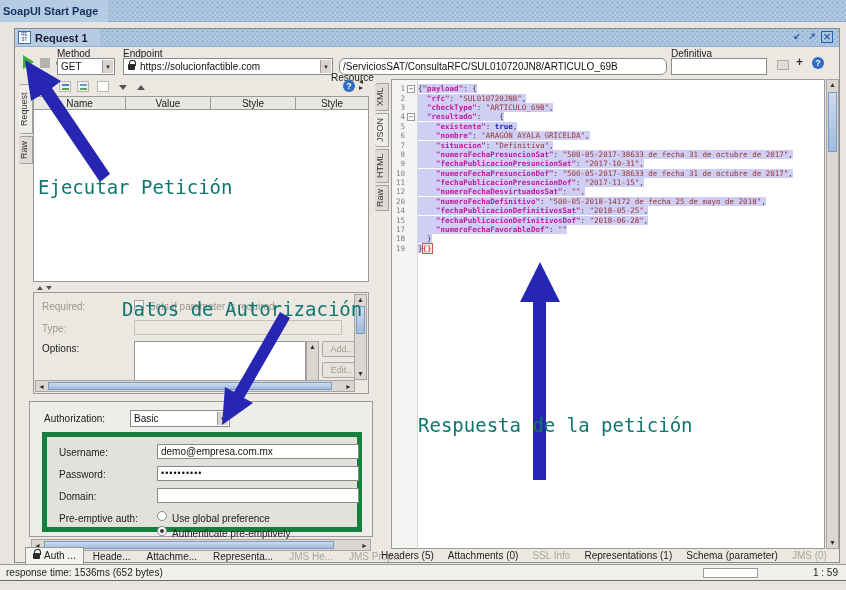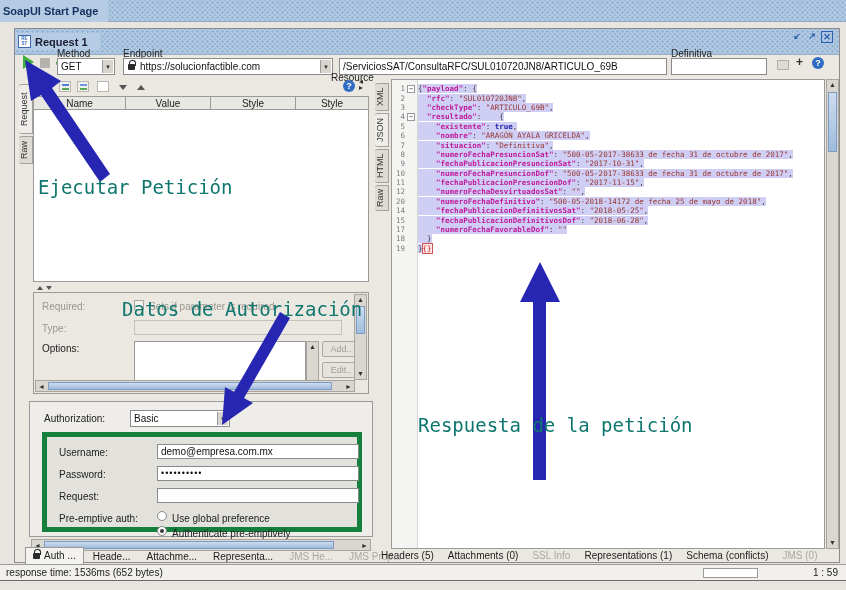--- a/index.html
+++ b/index.html
@@ -12,21 +12,21 @@
     background-color:#b5cce4;
     background-image:radial-gradient(#93b2d3 1px, transparent 1.2px), radial-gradient(#93b2d3 1px, transparent 1.2px);
     background-size:5px 5px; background-position:0 0, 2.5px 2.5px;
     border-bottom:1px solid #8fa8c4; }
   .titlebar-label { display:inline-block; background:#b5cce4; height:22px; line-height:22px;
     padding:0 10px 0 3px; font-size:11px; font-weight:bold; color:#15315f; }
 
   
   #reqwin { position:absolute; left:14px; top:28px; width:826px; height:535px;
     background:#ebe8e2; border:1px solid #8a8a8a; }
-  .reqwin-titlebar { position:absolute; left:0; top:0; width:100%; height:26px;
+  .reqwin-titlebar { position:absolute; left:0; top:0; width:100%; height:18px;
     background-color:#b5cce4;
     background-image:radial-gradient(#93b2d3 1px, transparent 1.2px), radial-gradient(#93b2d3 1px, transparent 1.2px);
     background-size:5px 5px; background-position:0 0, 2.5px 2.5px;
     border-bottom:1px solid #97aecb; display:flex; align-items:center; }
   .reqwin-title-left { display:flex; align-items:center; background:#b5cce4; height:17px; padding:0 12px 0 3px; }
   .rest-icon { width:13px; height:13px; border:1px solid #3a6ab2; background:#fff; color:#3a6ab2;
     font-size:4.5px; line-height:5px; font-weight:bold; text-align:center; overflow:hidden; margin-right:4px; }
   .reqwin-title-text { font-size:11px; font-weight:bold; color:#1b1b30; }
   .win-btns { position:absolute; right:6px; top:2px; display:flex; gap:3px; }
   .win-btn { width:12px; height:12px; color:#2c5fae; font-size:9px; line-height:11px; text-align:center; font-weight:bold; }
@@ -160,21 +160,21 @@
     </div>
 
     <span class="tb-label" style="left:108px; top:19px;">Endpoint</span>
     <div class="field" style="left:108px; top:29px; width:210px; padding-left:16px;">
       <span class="mini-lock" style="position:absolute; left:4px; top:5px;"></span>
       <span>https://solucionfactible.com</span>
       <span class="dd-arrow">▼</span>
     </div>
 
     <span class="tb-label" style="left:316px; top:19px;margin-top:24px;">Resource</span>
-    <div class="field" style="left:324px; top:29px; width:328px;">
+    <div class="field" style="left:324px; top:29px; width:328px;border-radius:6px;">
       <span>/ServiciosSAT/ConsultaRFC/SUL010720JN8/ARTICULO_69B</span>
     </div>
 
     <span class="tb-label" style="left:656px; top:19px;">Definitiva</span>
     <div class="field" style="left:656px; top:29px; width:96px;">
       <span></span>
     </div>
 
     <span class="gray-tab-icon" style="position:absolute; left:762px; top:31px;"></span>
     <span class="plus-icon" style="position:absolute; left:781px; top:26px;">+</span>
@@ -247,21 +247,21 @@
         <span class="dark-label" style="left:12px; top:10px;">Username:</span>
         <div class="field" style="left:110px; top:7px; width:202px; height:15px; line-height:13px;">
           <span>demo@empresa.com.mx</span>
         </div>
 
         <span class="dark-label" style="left:12px; top:32px;">Password:</span>
         <div class="field" style="left:110px; top:29px; width:202px; height:15px; line-height:13px; font-size:9px; letter-spacing:1px;">
           <span>••••••••••</span>
         </div>
 
-        <span class="dark-label" style="left:12px; top:54px;">Request:</span>
+        <span class="dark-label" style="left:12px; top:54px;">Domain:</span>
         <div class="field" style="left:110px; top:51px; width:202px; height:15px; line-height:13px;">
           <span></span>
         </div>
 
         <span class="dark-label" style="left:12px; top:76px;">Pre-emptive auth:</span>
         <span class="radio" style="left:110px; top:74px;"></span>
         <span class="dark-label" style="left:125px; top:76px;">Use global preference</span>
         <span class="radio on" style="left:110px; top:89px;"></span>
         <span class="dark-label" style="left:125px; top:91px;">Authenticate pre-emptively</span>
       </div>
@@ -403,21 +403,21 @@
       <span class="sb-arr" style="top:0;">▲</span>
       <span class="sb-thumb" style="left:1px; top:12px; width:9px; height:60px;"></span>
       <span class="sb-arr" style="bottom:0;">▼</span>
     </span>
 
     <div class="rlink-row" style="left:366px; top:521px;" id="right-links">
         <span class="rlink">Headers (5)</span>
         <span class="rlink">Attachments (0)</span>
         <span class="rlink disabled">SSL Info</span>
         <span class="rlink">Representations (1)</span>
-        <span class="rlink">Schema (conflicts)</span>
+        <span class="rlink">Schema (parameter)</span>
         <span class="rlink disabled">JMS (0)</span>
       </div>
   </div>
 
   <div class="annot" style="left:38px; top:176px;">Ejecutar Petición</div>
   <div class="annot" style="left:122px; top:298px;">Datos de Autorización</div>
   <div class="annot" style="left:418px; top:414px;">Respuesta de la petición</div>
 
   <svg id="arrow-layer" viewBox="0 0 846 590">
     <polygon fill="#2626b2" points="25,60 61,81 52,88 110,174 100,182 41,95 31,101"></polygon>

